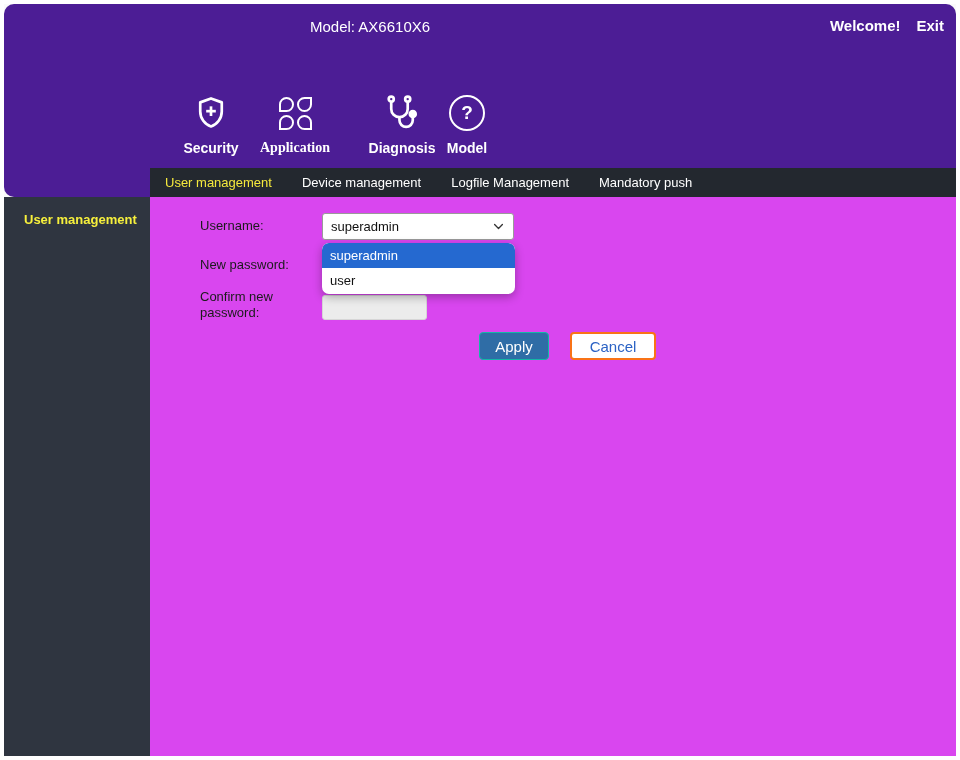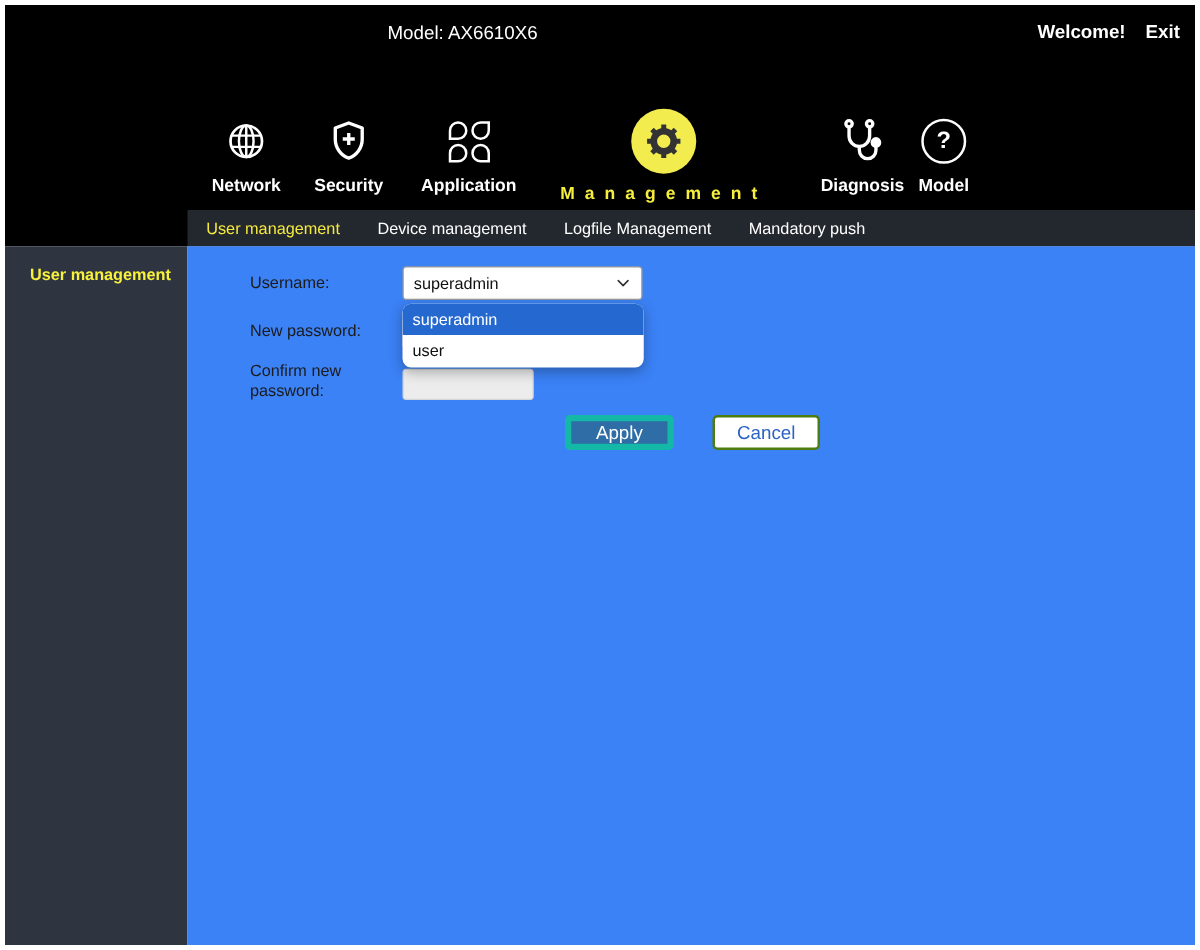--- a/index.html
+++ b/index.html
@@ -1,33 +1,33 @@
 <!DOCTYPE html>
 <html><head>
 <meta charset="utf-8">
 <style>
   html,body{margin:0;padding:0;background:#ffffff;}
   body{width:960px;height:760px;overflow:hidden;font-family:"Liberation Sans",sans-serif;}
   .wrapper{position:relative;width:952px;height:752px;margin:4px;background:#FAFAFA;}
 
   
-  .header{position:absolute;left:0;top:0;width:952px;height:193px;background:#000000;}
+  .header{position:absolute;left:0;top:0;width:952px;height:193px;background:#4c1d95;border-radius:10px;}
   .model-label{position:absolute;left:306px;top:14px;color:#ffffff;font-size:15px;}
   .welcome-box{position:absolute;right:12px;top:13px;color:#ffffff;font-size:15px;font-weight:bold;display:flex;gap:16px;justify-content:flex-end;}
   .welcome-box span{cursor:default;}
 
   
   .nav-row{position:absolute;left:158px;top:83px;display:flex;align-items:flex-start;}
   .nav-item{display:flex;flex-direction:column;align-items:center;color:#fff;cursor:pointer;}
   .nav-item .ic{height:36px;display:flex;align-items:center;justify-content:center;margin-top:8px;}
   .nav-item .lbl{margin-top:9px;font-size:14px;font-weight:bold;white-space:nowrap;}
   .ni-status{width:60px;}
   .ni-network{width:66px;margin-left:2px;}
   .ni-security{width:62px;margin-left:18px;}
-  .ni-application{width:86px;margin-left:22px;}
+  .ni-application{width:86px;margin-left:10px;font-family:Liberation Serif, serif;}
   .ni-management{width:190px;margin-left:18px;}
   .ni-management .mg-circle{width:52px;height:52px;border-radius:50%;background:#F2EC4F;display:flex;align-items:center;justify-content:center;margin-top:0;}
   .ni-management .lbl{color:#F5EE3F;letter-spacing:8px;margin-top:7px;}
   .ni-diagnosis{width:76px;margin-left:26px;}
   .ni-help{width:46px;margin-left:4px;}
   .help-circle{width:32px;height:32px;border:2.5px solid #fff;border-radius:50%;display:flex;align-items:center;justify-content:center;font-size:19px;font-weight:bold;color:#fff;}
   
   .app-clover{display:grid;grid-template-columns:15px 15px;grid-template-rows:15px 15px;gap:3px;}
   .app-clover i{display:block;border:2.6px solid #fff;box-sizing:border-box;}
   .app-clover .p1{border-radius:50% 50% 50% 0;}
@@ -38,64 +38,52 @@
   
   .subnav{position:absolute;left:146px;top:164px;width:806px;height:29px;background:#23282F;display:flex;align-items:center;padding-left:15px;box-sizing:border-box;gap:30px;}
   .subnav .tab{font-size:13px;color:#ffffff;cursor:pointer;white-space:nowrap;}
   .subnav .tab.active{color:#F5E93D;}
 
   
   .sidebar{position:absolute;left:0;top:193px;width:146px;height:559px;background:#2F3540;}
   .side-item{position:absolute;left:20px;top:15px;color:#F7F03C;font-size:13px;font-weight:bold;cursor:pointer;}
 
   
-  .main{position:absolute;left:146px;top:193px;width:806px;height:559px;background:#3b82f6;}
+  .main{position:absolute;left:146px;top:193px;width:806px;height:559px;background:#d946ef;}
   .fld-label{position:absolute;color:#1b1b1b;font-size:13px;line-height:16px;}
   .lbl-username{left:50px;top:21px;}
   .lbl-newpass{left:50px;top:60px;}
   .lbl-confirm{left:50px;top:92px;width:112px;}
   .sel{position:absolute;left:172px;top:16px;width:192px;height:27px;background:#fff;border:1px solid #9a9a9a;border-radius:3px;box-sizing:border-box;display:flex;align-items:center;padding:0 8px;font-size:13px;color:#111;cursor:pointer;}
   .sel .sel-val{flex:1;}
   .pw-input{position:absolute;width:105px;height:25px;background:#ECECEC;border:1px solid #D6D6D6;border-radius:3px;box-sizing:border-box;outline:none;font-size:13px;padding:0 6px;color:#333;}
   .inp-newpass{left:172px;top:57px;z-index:1;}
   .inp-confirm{left:172px;top:98px;z-index:1;}
   .dropdown{position:absolute;left:172px;top:46px;width:193px;background:#fff;border-radius:7px;box-shadow:0 3px 10px rgba(0,0,0,0.3);z-index:5;overflow:hidden;padding-bottom:1px;}
   .dd-opt{height:25px;line-height:25px;font-size:13px;padding-left:8px;color:#111;cursor:pointer;}
   .dd-opt.hl{background:#2569D0;color:#fff;border-radius:6px 6px 0 0;}
   .btn{position:absolute;top:135px;height:28px;font-size:15px;border-radius:4px;cursor:pointer;font-family:"Liberation Sans",sans-serif;display:flex;align-items:center;justify-content:center;box-sizing:border-box;}
-  .btn-apply{left:302px;width:87px;background:#2F6DA6;color:#ffffff;border:5px solid #14b8a6;}
-  .btn-cancel{left:420px;width:86px;background:#ffffff;color:#2B62C4;border:2px solid #4d7c0f;}
+  .btn-apply{left:329px;width:70px;background:#2F6DA6;color:#ffffff;border:1px solid #14b8a6;}
+  .btn-cancel{left:420px;width:86px;background:#ffffff;color:#2B62C4;border:2px solid #f97316;}
 </style>
 </head>
 <body>
 
 <div class="wrapper">
 
   <div class="header">
     <div class="model-label">Model: AX6610X6</div>
     <div class="welcome-box">
       <span>Welcome!</span>
       <span style="cursor:pointer;">Exit</span>
     </div>
 
     <div class="nav-row">
 
 
-      <div class="nav-item ni-network">
-        <span class="ic">
-          <svg width="36" height="36" viewBox="0 0 40 40" fill="none">
-            <circle cx="20" cy="20" r="14" stroke="#fff" stroke-width="2.4"></circle>
-            <ellipse cx="20" cy="20" rx="6.5" ry="14" stroke="#fff" stroke-width="2.2"></ellipse>
-            <line x1="20" y1="6" x2="20" y2="34" stroke="#fff" stroke-width="2.2"></line>
-            <line x1="7" y1="15" x2="33" y2="15" stroke="#fff" stroke-width="2.2"></line>
-            <line x1="7" y1="25" x2="33" y2="25" stroke="#fff" stroke-width="2.2"></line>
-          </svg>
-        </span>
-        <span class="lbl">Network</span>
-      </div>
 
       <div class="nav-item ni-security">
         <span class="ic">
           <svg width="34" height="36" viewBox="0 0 24 25" fill="none">
             <path d="M12 2.2 L4.4 5 v6.4 c0 4.9 3.2 9.2 7.6 10.6 4.4-1.4 7.6-5.7 7.6-10.6 V5 Z" stroke="#fff" stroke-width="1.9" stroke-linejoin="round"></path>
             <line x1="12" y1="7.8" x2="12" y2="14.6" stroke="#fff" stroke-width="1.9"></line>
             <line x1="8.6" y1="11.2" x2="15.4" y2="11.2" stroke="#fff" stroke-width="1.9"></line>
           </svg>
         </span>
         <span class="lbl">Security</span>
@@ -106,36 +94,20 @@
           <span class="app-clover">
             <i class="p1"></i>
               <i class="p2"></i>
               <i class="p3"></i>
               <i class="p4"></i>
           </span>
         </span>
         <span class="lbl">Application</span>
       </div>
 
-      <div class="nav-item ni-management">
-        <span class="mg-circle">
-          <svg width="32" height="32" viewBox="0 0 48 48" fill="none">
-            <circle cx="24" cy="24" r="12" stroke="#333" stroke-width="8"></circle>
-            <line x1="38" y1="24" x2="44" y2="24" stroke="#333" stroke-width="6"></line>
-            <line x1="10" y1="24" x2="4" y2="24" stroke="#333" stroke-width="6"></line>
-            <line x1="24" y1="10" x2="24" y2="4" stroke="#333" stroke-width="6"></line>
-            <line x1="24" y1="38" x2="24" y2="44" stroke="#333" stroke-width="6"></line>
-            <line x1="33.9" y1="14.1" x2="38.1" y2="9.9" stroke="#333" stroke-width="6"></line>
-            <line x1="14.1" y1="14.1" x2="9.9" y2="9.9" stroke="#333" stroke-width="6"></line>
-            <line x1="33.9" y1="33.9" x2="38.1" y2="38.1" stroke="#333" stroke-width="6"></line>
-            <line x1="14.1" y1="33.9" x2="9.9" y2="38.1" stroke="#333" stroke-width="6"></line>
-          </svg>
-        </span>
-        <span class="lbl">Management</span>
-      </div>
 
       <div class="nav-item ni-diagnosis">
         <span class="ic">
           <svg width="40" height="38" viewBox="0 0 24 24" fill="none">
             <circle cx="5.2" cy="3.2" r="1.6" stroke="#fff" stroke-width="1.7"></circle>
             <circle cx="15.6" cy="3.2" r="1.6" stroke="#fff" stroke-width="1.7"></circle>
             <path d="M5.2 5 v4.4 a5.2 5.2 0 0 0 10.4 0 V5" stroke="#fff" stroke-width="1.7"></path>
             <path d="M10.4 14.6 v2 a4.2 4.2 0 0 0 8.4 0 v-2.6" stroke="#fff" stroke-width="1.7"></path>
             <circle cx="18.8" cy="12.6" r="2.7" fill="#fff"></circle>
           </svg>

